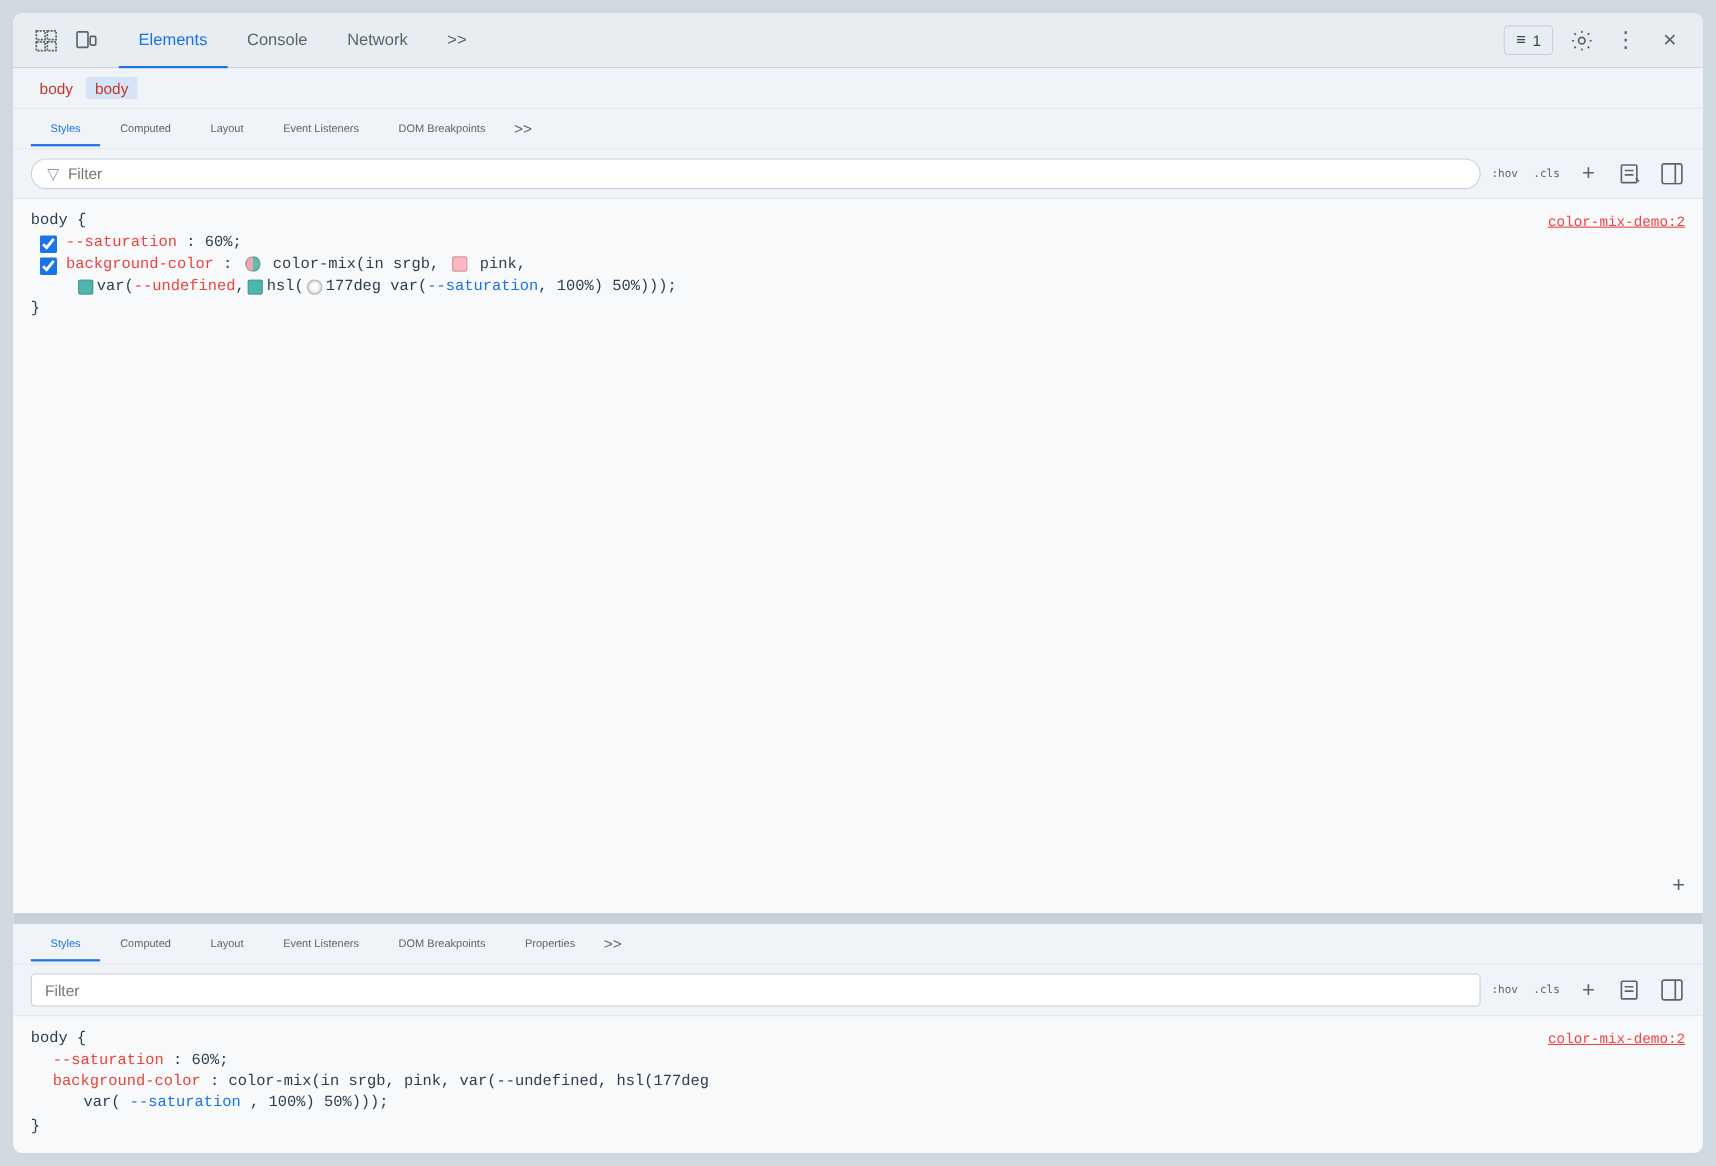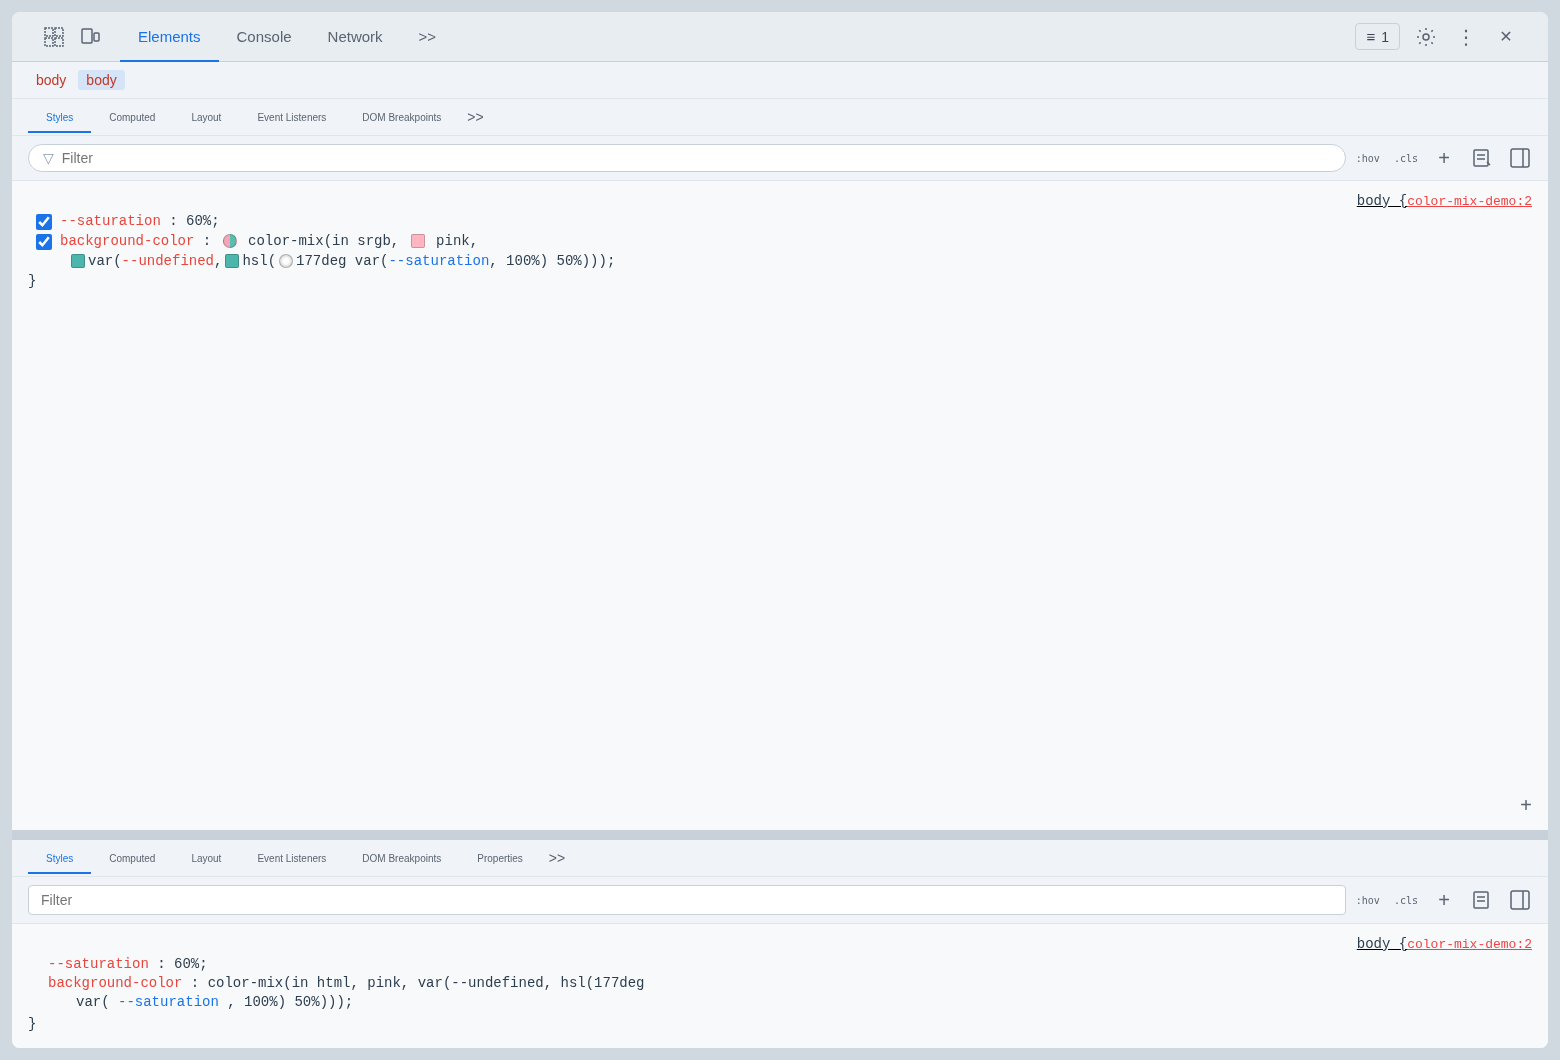--- a/index.html
+++ b/index.html
@@ -21,21 +21,21 @@
       flex: 1;
       display: flex;
       flex-direction: column;
     }
 
     
     .devtools-toolbar {
       background: #e8edf2;
       display: flex;
       align-items: center;
-      padding: 10px 28px;
+      padding: 10px 16px;
       gap: 8px;
       border-bottom: 1px solid #c8d0da;
     }
 
     .toolbar-icon {
       width: 28px;
       height: 28px;
       display: flex;
       align-items: center;
       justify-content: center;
@@ -221,24 +221,23 @@
       padding: 12px 16px;
       background: #f8f9fa;
       flex: 1;
       font-family: 'Courier New', Courier, monospace;
       font-size: 14px;
       position: relative;
     }
 
     .css-rule-header {
       display: flex;
-      justify-content: flex-end;
+      justify-content: space-between;
       align-items: center;
       margin-bottom: 4px;
-      text-decoration: underline;
     }
 
     .css-selector {
       color: #2c3e50;
       font-size: 14px;
     }
 
     .css-source-link {
       font-size: 13px;
       color: #ef4444;
@@ -561,21 +560,21 @@
         <span class="css-source-link monospace">color-mix-demo:2</span>
       </div>
       <div class="css-prop-row-simple monospace">
         <span class="css-prop-name">--saturation</span>
         <span class="css-colon">: </span>
         <span class="css-prop-value">60%;</span>
       </div>
       <div class="css-prop-row-simple monospace">
         <span class="css-prop-name">background-color</span>
         <span class="css-colon">: </span>
-        <span class="css-prop-value">color-mix(in html, pink, var(--undefined, hsl(177deg</span>
+        <span class="css-prop-value">color-mix(in srgb, pink, var(--undefined, hsl(177deg</span>
       </div>
       <div class="monospace" style="padding-left: 48px; color: #2c3e50; margin: 2px 0;">
         <span class="css-prop-value">var(</span>
         <span class="css-var-link">--saturation</span>
         <span class="css-prop-value">, 100%) 50%)));</span>
       </div>
       <div class="css-closing monospace">}</div>
     </div>
   </div>
 </div>

